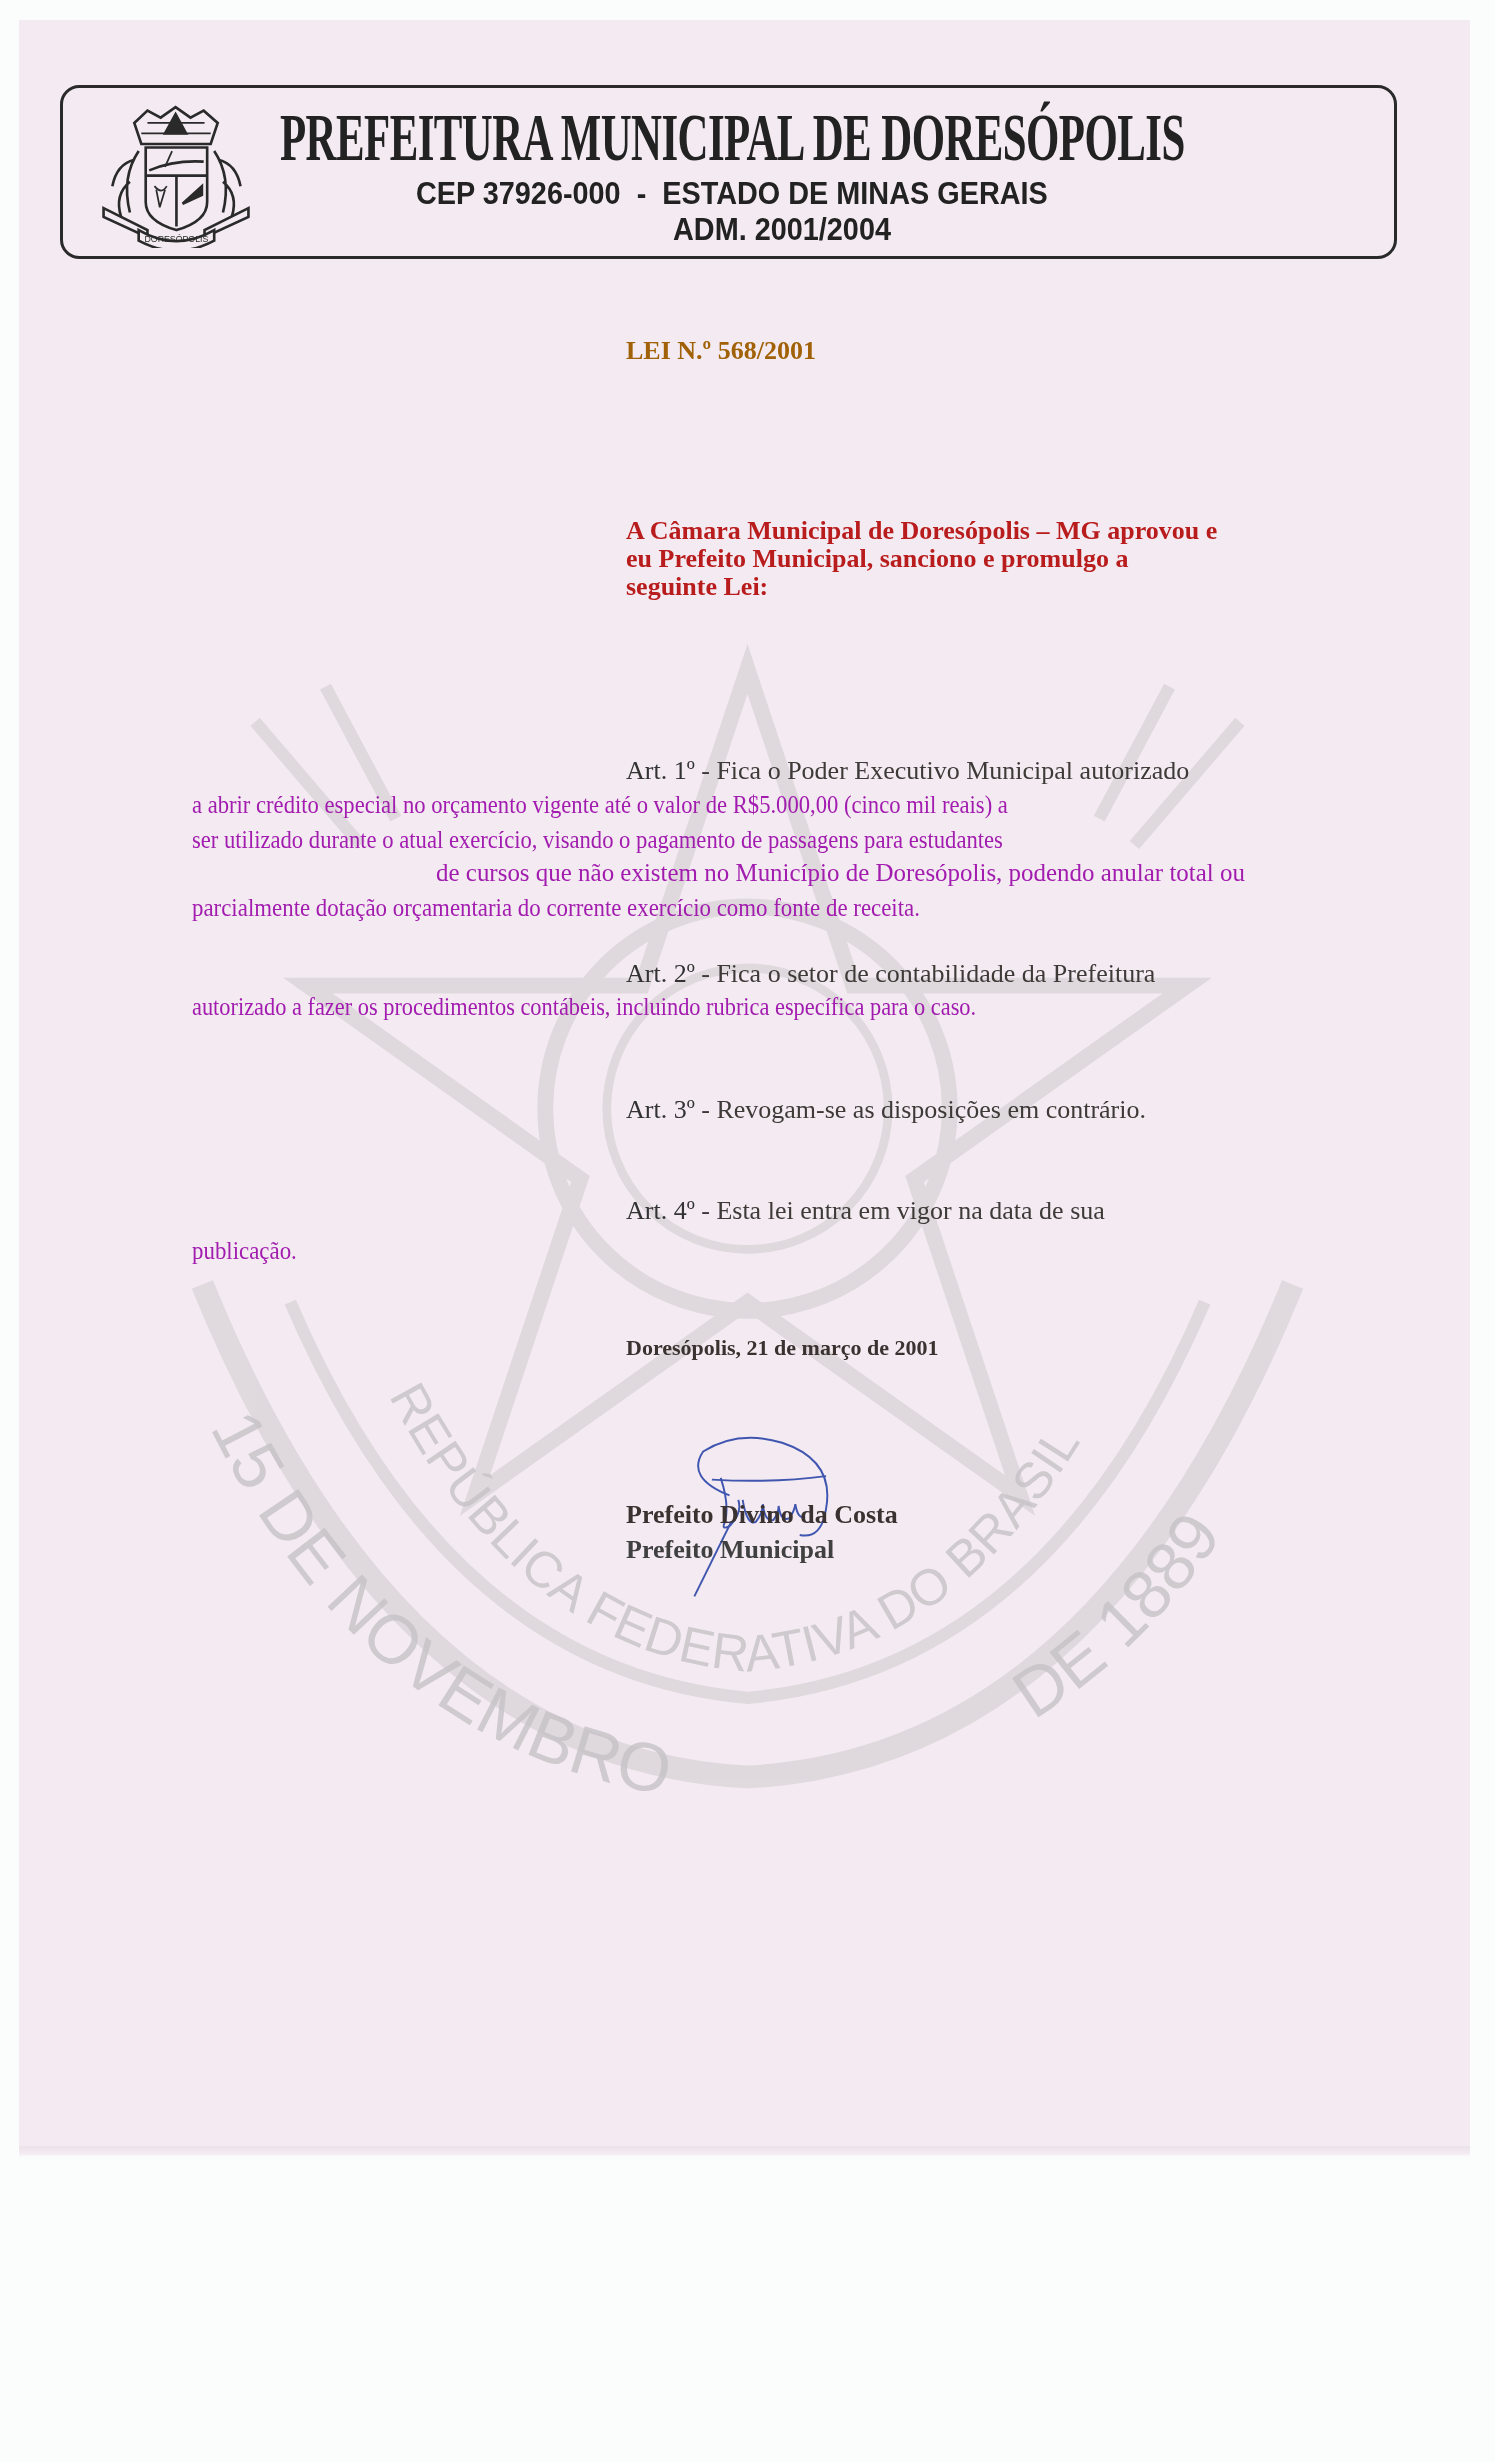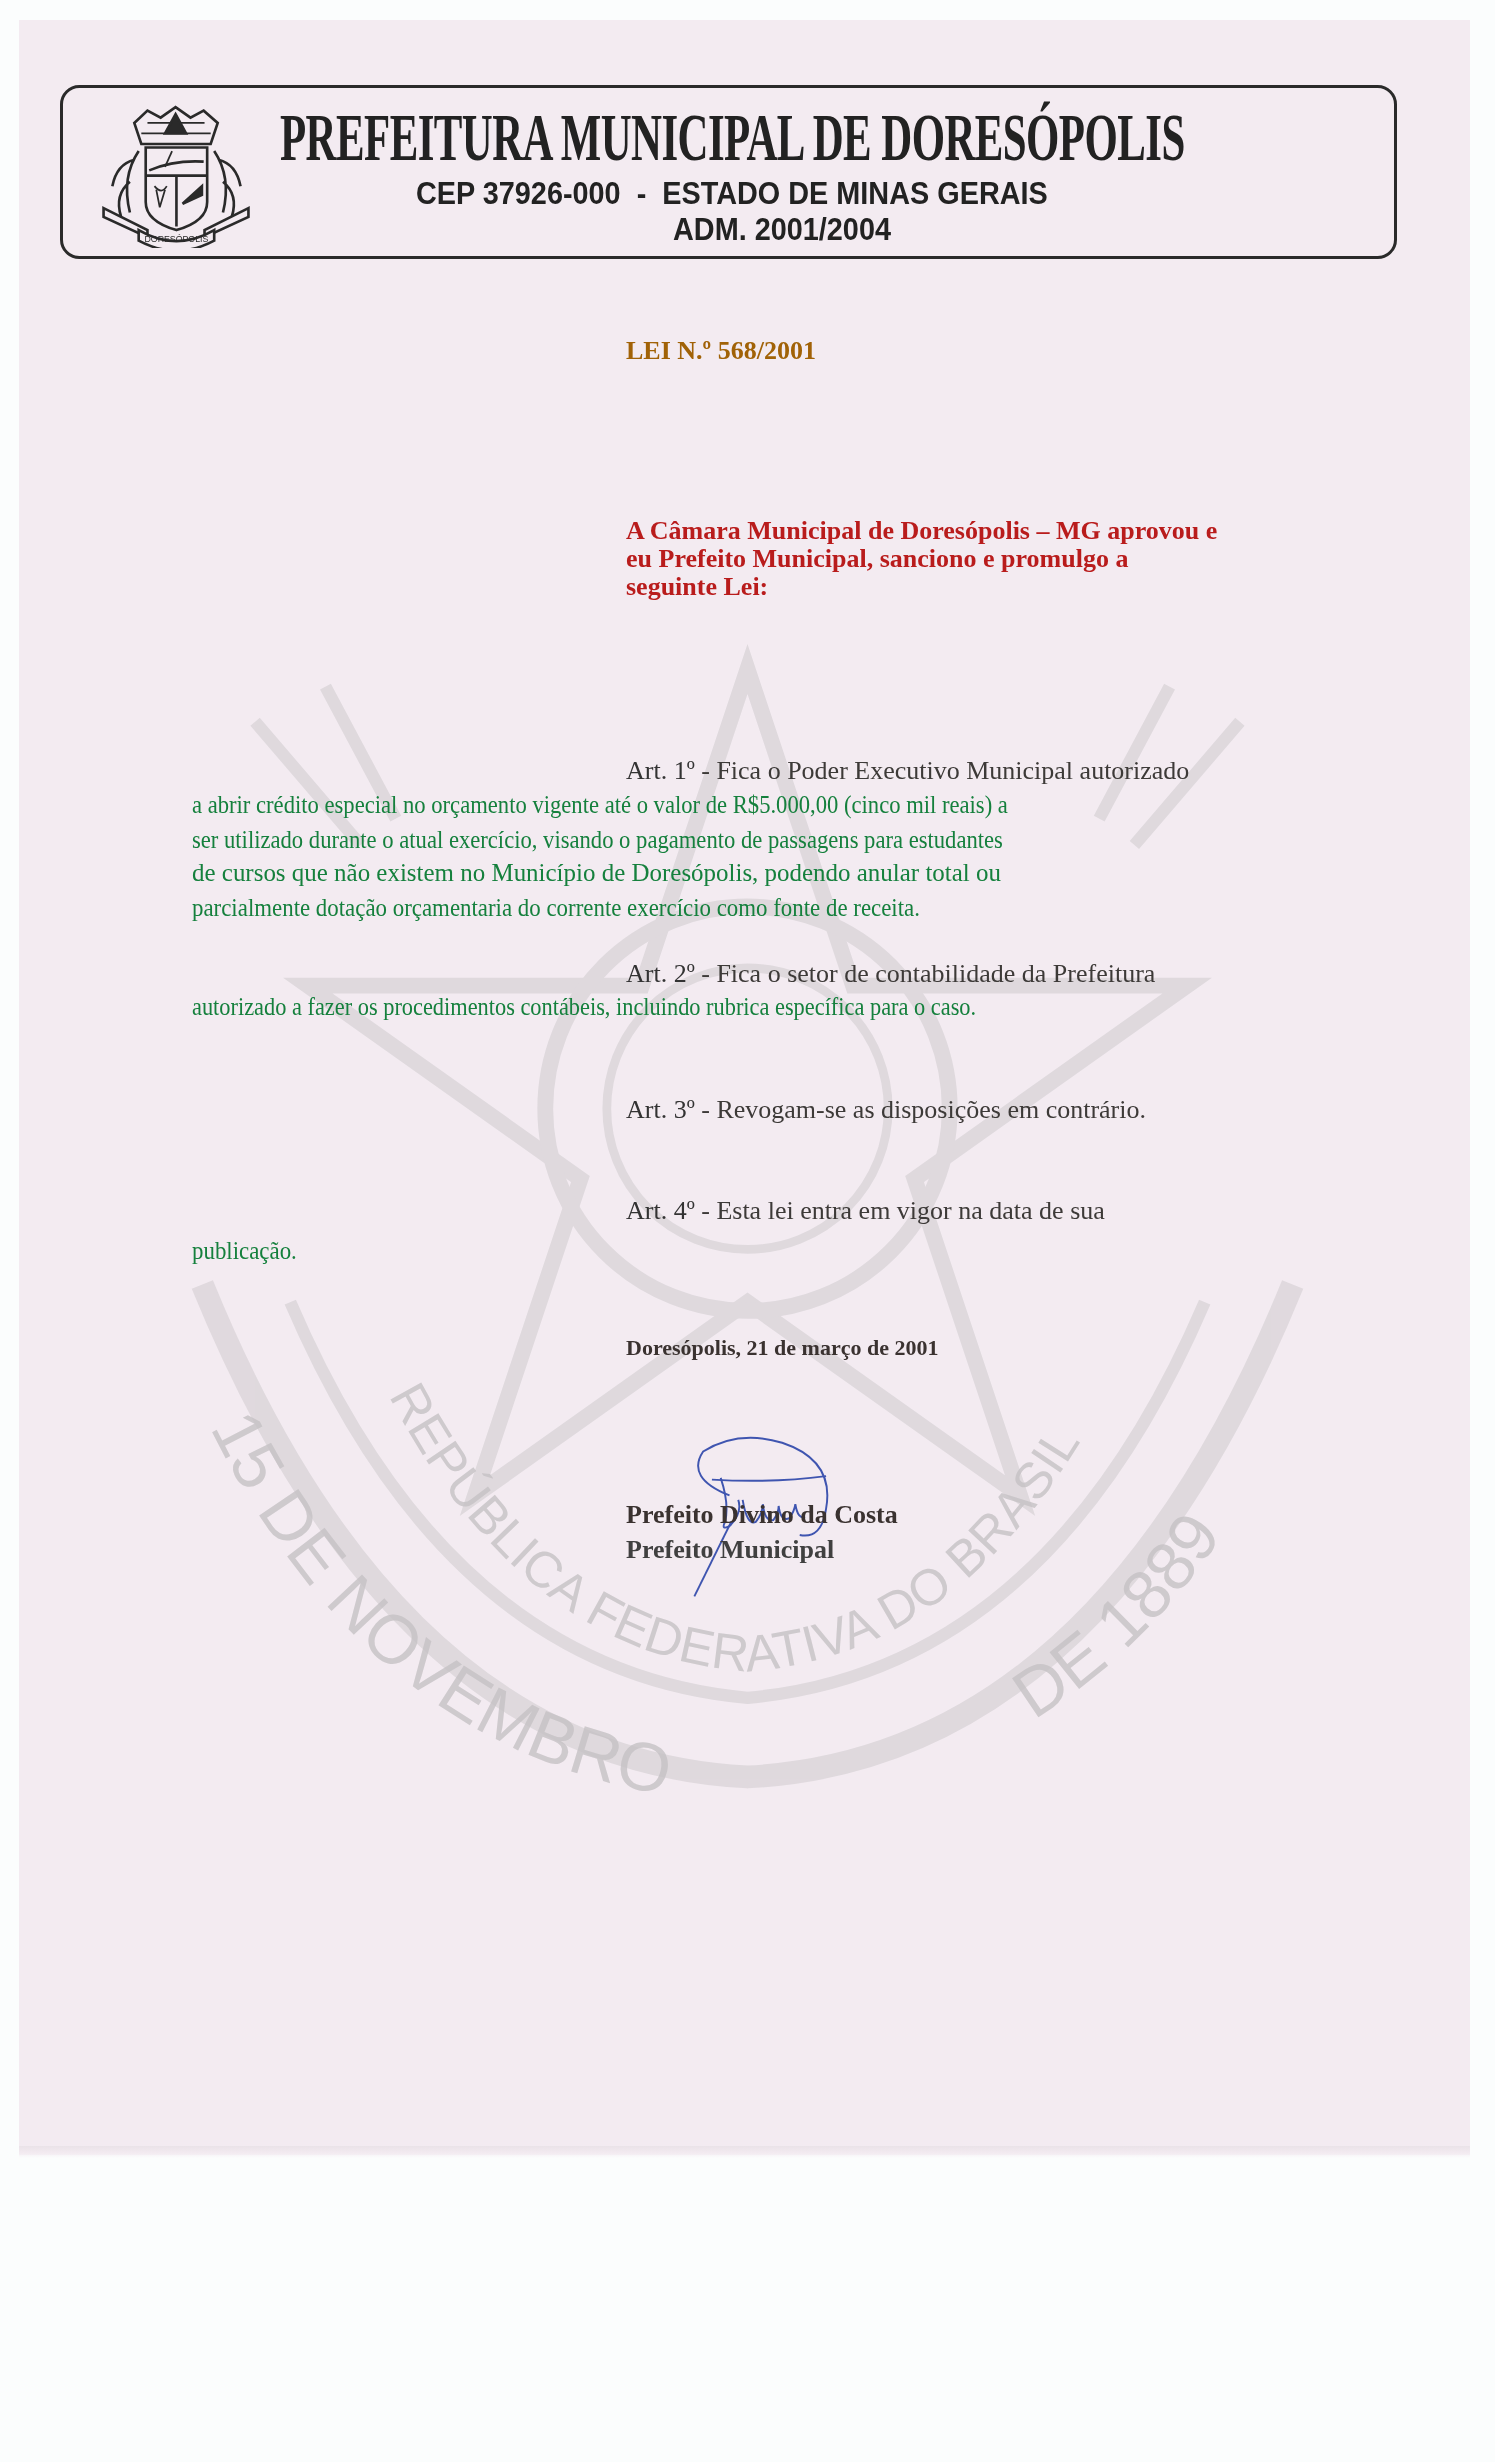--- a/index.html
+++ b/index.html
@@ -10,21 +10,21 @@
   .crest { position:absolute; left:86px; top:98px; width:180px; height:150px; }
   .hdr-title { position:absolute; left:280px; top:104px; font-family:"Liberation Serif", serif; font-weight:700; font-size:67px; line-height:67px; color:#222; white-space:nowrap; transform-origin:left top; transform:scaleX(0.64); letter-spacing:-0.9px; }
   .hdr-cep { position:absolute; left:416px; top:178px; font-family:"Liberation Sans", sans-serif; font-weight:700; font-size:31px; line-height:32px; color:#222; white-space:pre; transform-origin:left top; transform:scaleX(0.93); }
   .hdr-adm { position:absolute; left:673px; top:214px; font-family:"Liberation Sans", sans-serif; font-weight:700; font-size:31px; line-height:32px; color:#222; white-space:nowrap; transform-origin:left top; transform:scaleX(0.93); }
 
   .watermark { position:absolute; left:132px; top:616px; width:1231px; height:1214px; pointer-events:none; }
 
   .law-title { position:absolute; left:626px; top:336px; font-weight:700; font-size:26px; line-height:30px; color:#a16207; white-space:nowrap; }
   .preamble { position:absolute; left:626px; top:517px; width:598px; font-weight:700; font-size:26px; line-height:28px; color:#b91c1c; }
 
-  .body-line { position:absolute; left:192px; width:1087px; font-size:26px; line-height:30px; color:#15803d; white-space:nowrap; transform-origin:left top; }
+  .body-line { position:absolute; left:192px; width:1087px; font-size:26px; line-height:30px; color:#a21caf; white-space:nowrap; transform-origin:left top; }
   .art-label { font-weight:400; color:#333; }
   .indent-line { position:absolute; left:626px; width:653px; font-size:26px; line-height:30px; color:#3d3a38; white-space:nowrap; }
   .date-line { position:absolute; left:626px; top:1333px; font-weight:700; font-size:22px; line-height:30px; color:#3a3230; white-space:nowrap; }
   .sig-name { position:absolute; left:626px; top:1500px; font-weight:700; font-size:26px; line-height:30px; color:#3a3230; white-space:nowrap; }
   .sig-role { position:absolute; left:626px; top:1535px; font-weight:700; font-size:26px; line-height:30px; color:#404040; white-space:nowrap; }
   .signature { position:absolute; left:668px; top:1425px; width:202px; height:176px; pointer-events:none; }
   .cond { display:inline-block; transform-origin:left top; }
 </style>
 </head>
 <body>
@@ -88,21 +88,21 @@
 
 <div class="law-title">LEI N.º  568/2001</div>
 
 <div class="preamble">A Câmara Municipal de Doresópolis – MG aprovou e eu Prefeito Municipal, sanciono e promulgo a seguinte Lei:</div>
 
 <div class="indent-line" style="top:756px;">
   <span class="art-label">Art. 1º</span><span> - Fica o Poder Executivo Municipal autorizado</span>
 </div>
 <div class="body-line" style="top:790px;"><span class="cond" style="transform:scaleX(0.87)">a abrir crédito especial no orçamento vigente até o valor de R$5.000,00 (cinco mil reais) a</span></div>
 <div class="body-line" style="top:825px;"><span class="cond" style="transform:scaleX(0.87)">ser utilizado durante o atual exercício, visando o pagamento de passagens para estudantes</span></div>
-<div class="body-line" style="top:858px;"><span class="cond" style="transform:scaleX(0.96)">de cursos que não existem no Município de Doresópolis, podendo anular total ou</span></div>
+<div class="body-line" style="top:858px;text-align:right;"><span class="cond" style="transform:scaleX(0.96)">de cursos que não existem no Município de Doresópolis, podendo anular total ou</span></div>
 <div class="body-line" style="top:893px;"><span class="cond" style="transform:scaleX(0.88)">parcialmente dotação orçamentaria do corrente exercício como fonte de receita.</span></div>
 
 <div class="indent-line" style="top:959px;">
   <span class="art-label">Art. 2º</span><span> - Fica o setor de contabilidade da Prefeitura</span>
 </div>
 <div class="body-line" style="top:992px;"><span class="cond" style="transform:scaleX(0.86)">autorizado a fazer os procedimentos contábeis, incluindo rubrica específica para o caso.</span></div>
 
 <div class="indent-line" style="top:1095px;">
   <span class="art-label">Art. 3º</span><span> - Revogam-se as disposições em contrário.</span>
 </div>

